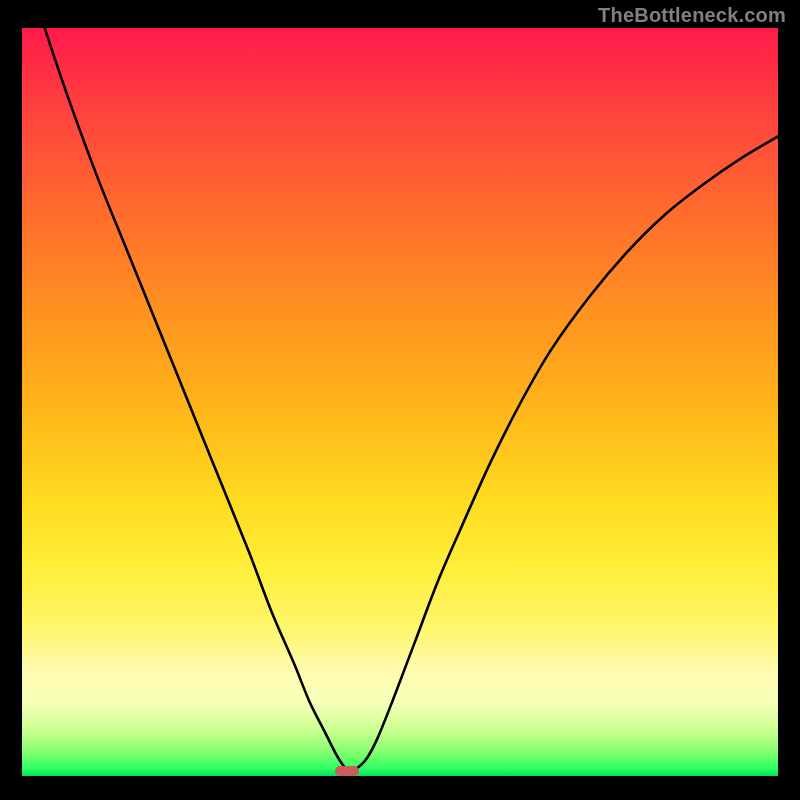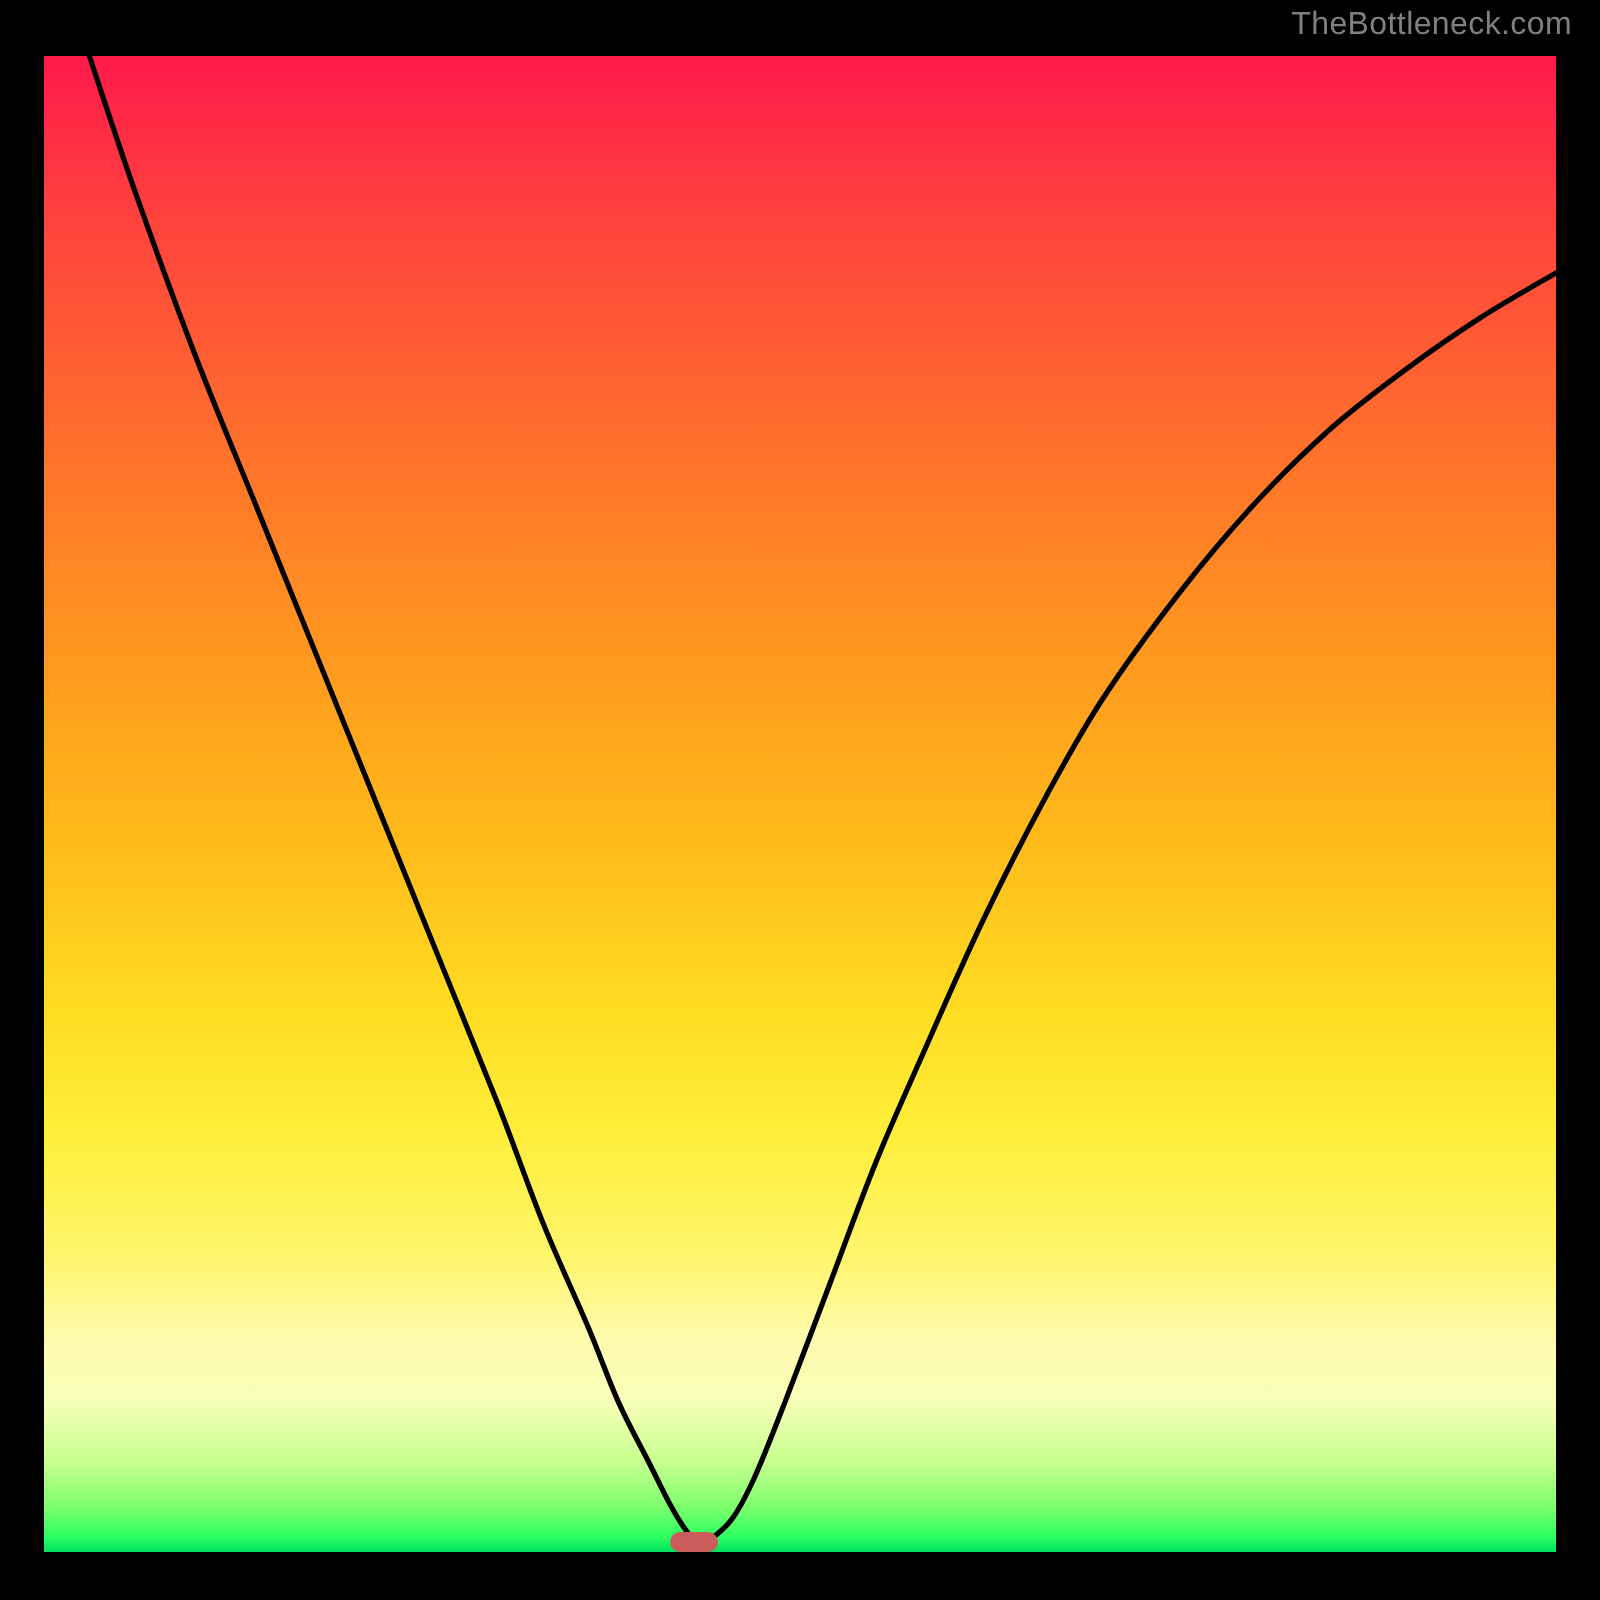--- a/index.html
+++ b/index.html
@@ -15,22 +15,22 @@
     position: relative;
     width: 800px;
     height: 800px;
     background: #000;
   }
   .watermark {
     position: absolute;
     top: 4px;
     right: 14px;
     color: #808080;
-    font-size: 16px;
-    font-weight: 400;
+    font-size: 20px;
+    font-weight: 700;
     letter-spacing: 0.2px;
     z-index: 5;
   }
   .plot-area {
     position: absolute;
     left: 22px;
     top: 28px;
     width: 756px;
     height: 748px;
     overflow: hidden;

